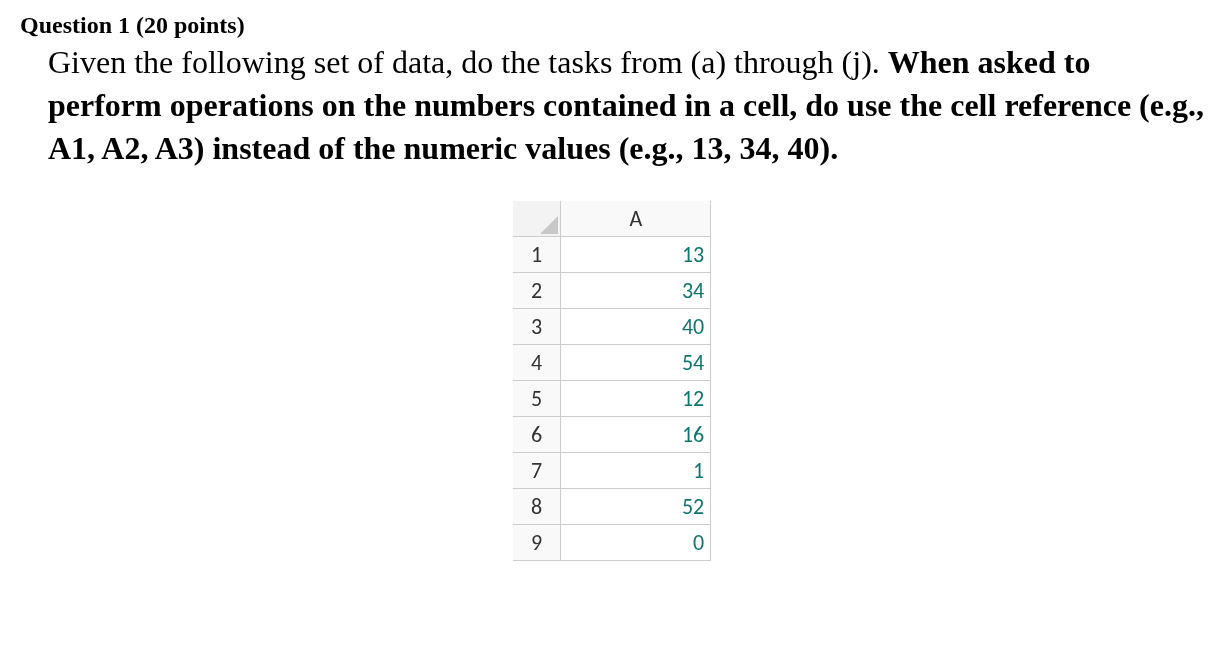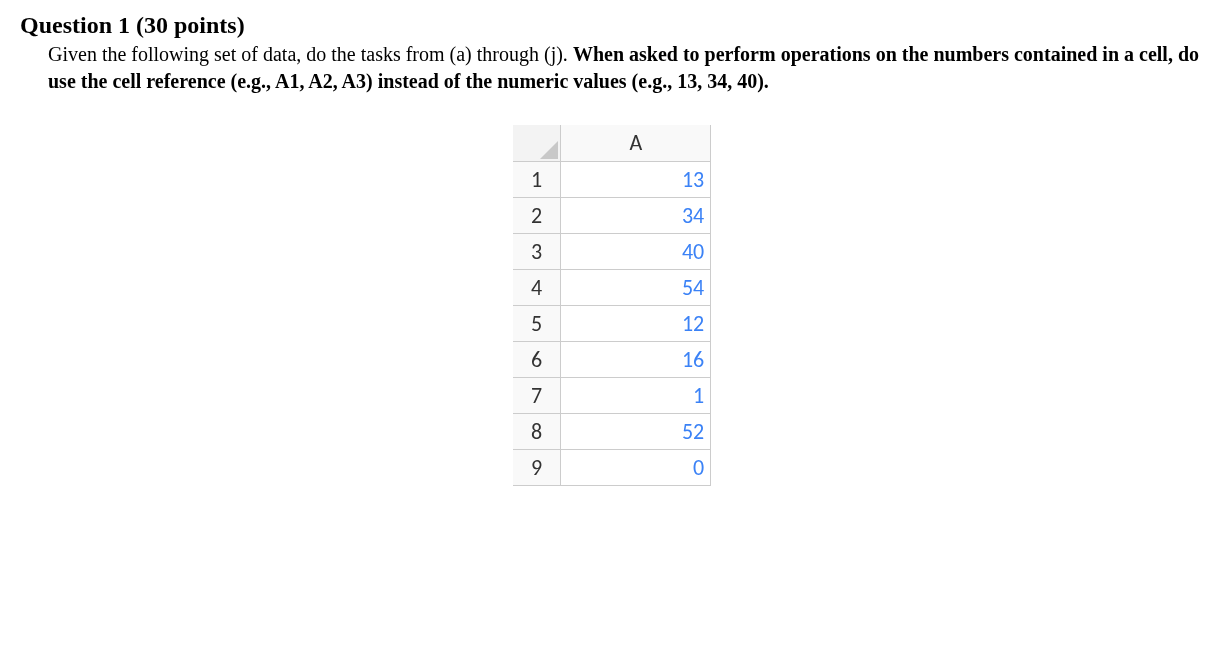--- a/index.html
+++ b/index.html
@@ -12,21 +12,21 @@
       background: #fff;
       padding: 12px 20px;
       width: 1224px;
     }
     .question-title {
       font-size: 24px;
       font-weight: bold;
       margin-bottom: 2px;
     }
     .question-body {
-      font-size: 20px;
+      font-size: 32px;
       line-height: 1.35;
       padding-left: 28px;
     }
     .bold {
       font-weight: bold;
     }
     .spreadsheet-wrap {
       display: flex;
       justify-content: center;
       margin-top: 30px;
@@ -65,31 +65,31 @@
       background: #f9f9f9;
       font-weight: normal;
       text-align: center;
       color: #333;
       border-left: none;
       width: 48px;
     }
     table.spreadsheet td.cell {
       text-align: right;
       padding-right: 6px;
-      color: #3b82f6;
+      color: #0f766e;
       width: 150px;
     }
     table.spreadsheet tr:first-child th {
       height: 36px;
     }
   </style>
 </head>
 <body>
 
-<div class="question-title">Question 1 (30 points)</div>
+<div class="question-title">Question 1 (20 points)</div>
 <div class="question-body">
   <span>Given the following set of data, do the tasks from (a) through (j). </span><span class="bold">When asked to perform operations on the numbers contained in a cell, do use the cell reference (e.g., A1, A2, A3) instead of the numeric values (e.g., 13, 34, 40).</span>
 </div>
 
 <div class="spreadsheet-wrap">
   <table class="spreadsheet">
     <tbody>
         <tr>
       <th class="corner">
         <svg width="18" height="18" viewBox="0 0 18 18">

